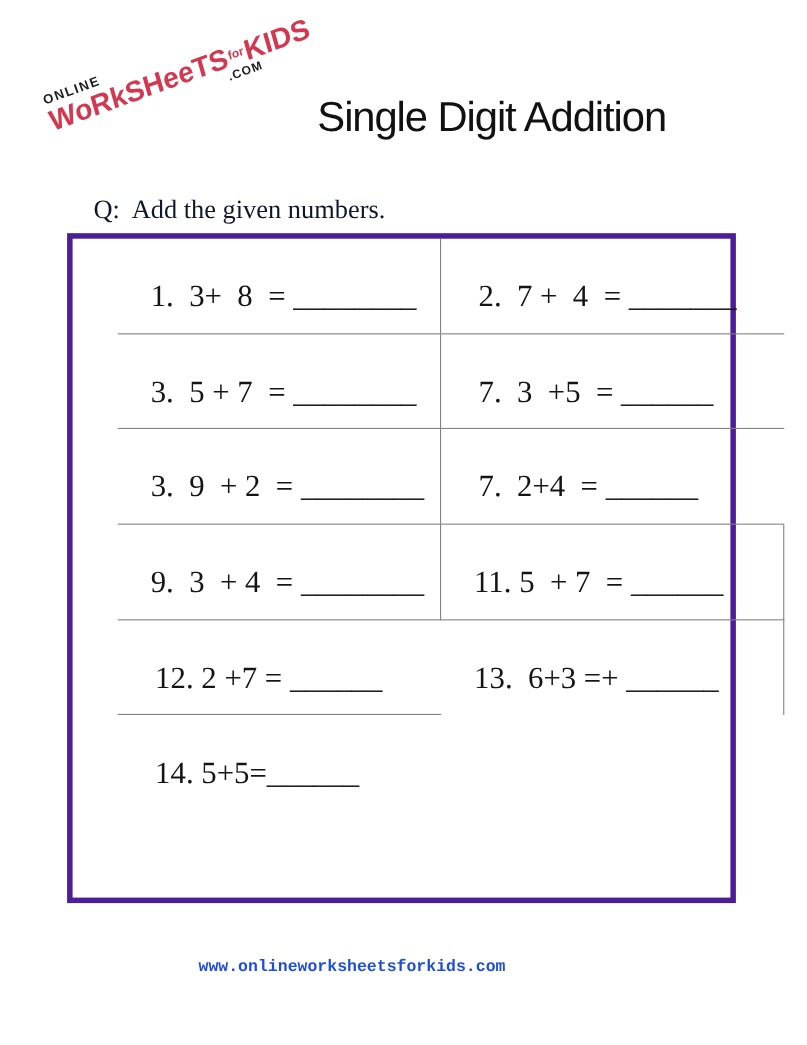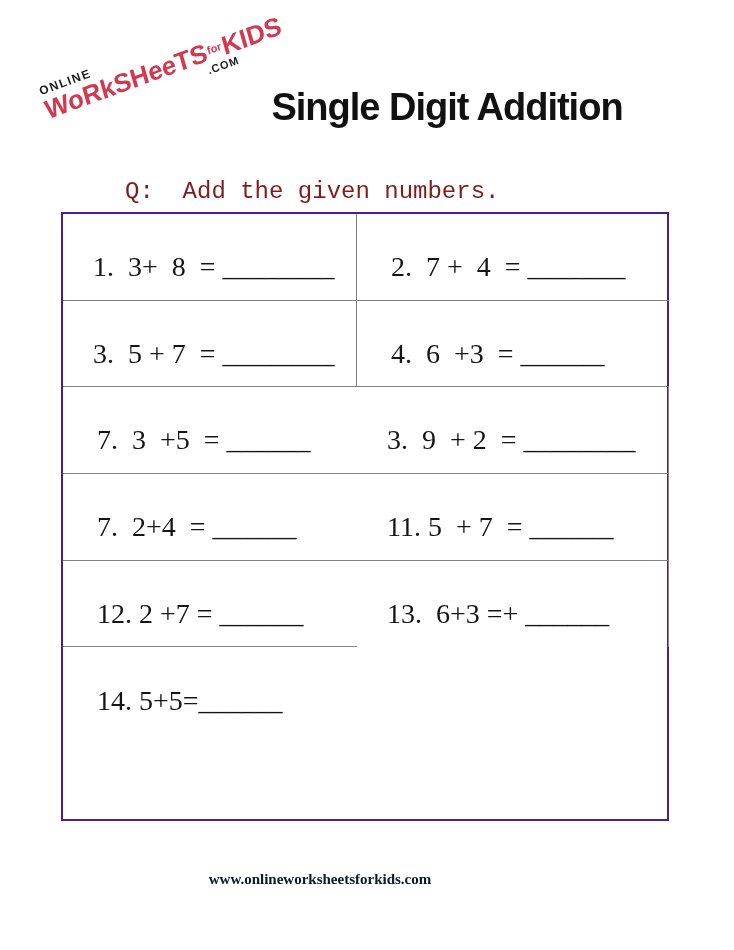--- a/index.html
+++ b/index.html
@@ -27,74 +27,73 @@
   }
   .logo-com{
     font-family:"Liberation Sans",sans-serif;font-weight:bold;
     font-size:11px;color:#1c1c1c;text-align:right;margin-top:-2px;
     letter-spacing:1px;
   }
 
   
   .title{
     position:absolute;left:447px;top:86px;transform:translateX(-50%);
-    font-family:"Liberation Sans",sans-serif;font-weight:bold;
+    font-family:"Liberation Sans",sans-serif;font-weight:normal;
     font-size:38px;letter-spacing:-1px;color:#111;white-space:nowrap;
   }
 
   
   .question{
     position:absolute;left:85px;top:178px;
-    font-family:Liberation Mono, monospace;font-size:24px;color:#7f1d1d;
+    font-family:Liberation Serif, serif;font-size:24px;color:#0f172a;
     white-space:pre;
-    margin-left:40px;
   }
 
   
   .sheet{
     position:absolute;left:61px;top:212px;width:608px;height:609px;
-    border:2px solid #4c1d95;box-sizing:border-box;
-    display:grid;grid-template-columns:294px 312px;grid-auto-rows:86.7px;
+    border:5px solid #4c1d95;box-sizing:border-box;
+    display:grid;grid-template-columns:294px 312px;grid-auto-rows:86.7px;padding-left:41px;
   }
   .cell{
     box-sizing:border-box;display:flex;align-items:center;
     font-family:"Liberation Serif",serif;font-size:28px;color:#141414;
     white-space:pre;padding-top:20px;overflow:hidden;
   }
   .cell.c1{border-right:1px solid #828282;padding-left:30px;}
   .cell.c2{padding-left:34px;text-align:right;}
   .cell.rb{border-bottom:1px solid #828282;}
 
   
   .footer{
     position:absolute;left:0;top:871px;width:640px;text-align:center;
-    font-family:Liberation Serif, serif;font-weight:bold;
-    font-size:15px;color:#0f172a;
+    font-family:Liberation Mono, monospace;font-weight:bold;
+    font-size:15px;color:#1d4ed8;
   }
 </style>
 </head>
 <body>
 
 <div class="logo">
   <div class="logo-online">ONLINE</div>
   <div class="logo-main"><span>WoRkSHeeTS</span><span class="logo-for">for</span><span>KIDS</span></div>
   <div class="logo-com">.COM</div>
 </div>
 
 <div class="title">Single Digit Addition</div>
 
 <div class="question">Q:  Add the given numbers.</div>
 
 <div class="sheet">
   <div class="cell c1 rb">1.  3+  8  = ________</div>
   <div class="cell c2 rb">2.  7 +  4  = _______</div>
   <div class="cell c1 rb">3.  5 + 7  = ________</div>
-  <div class="cell c2 rb">4.  6  +3  = ______</div>
   <div class="cell c2 rb">7.  3  +5  = ______</div>
   <div class="cell c1 rb">3.  9  + 2  = ________</div>
   <div class="cell c2 rb">7.  2+4  = ______</div>
+  <div class="cell c1 rb">9.  3  + 4  = ________</div>
   <div class="cell c1 rb">11. 5  + 7  = ______</div>
   <div class="cell c2 rb">12. 2 +7 = ______</div>
   <div class="cell c1">13.  6+3 =+ ______</div>
   <div class="cell c2">14. 5+5=______</div>
 </div>
 
 <div class="footer">www.onlineworksheetsforkids.com</div>
 
 </body></html>

